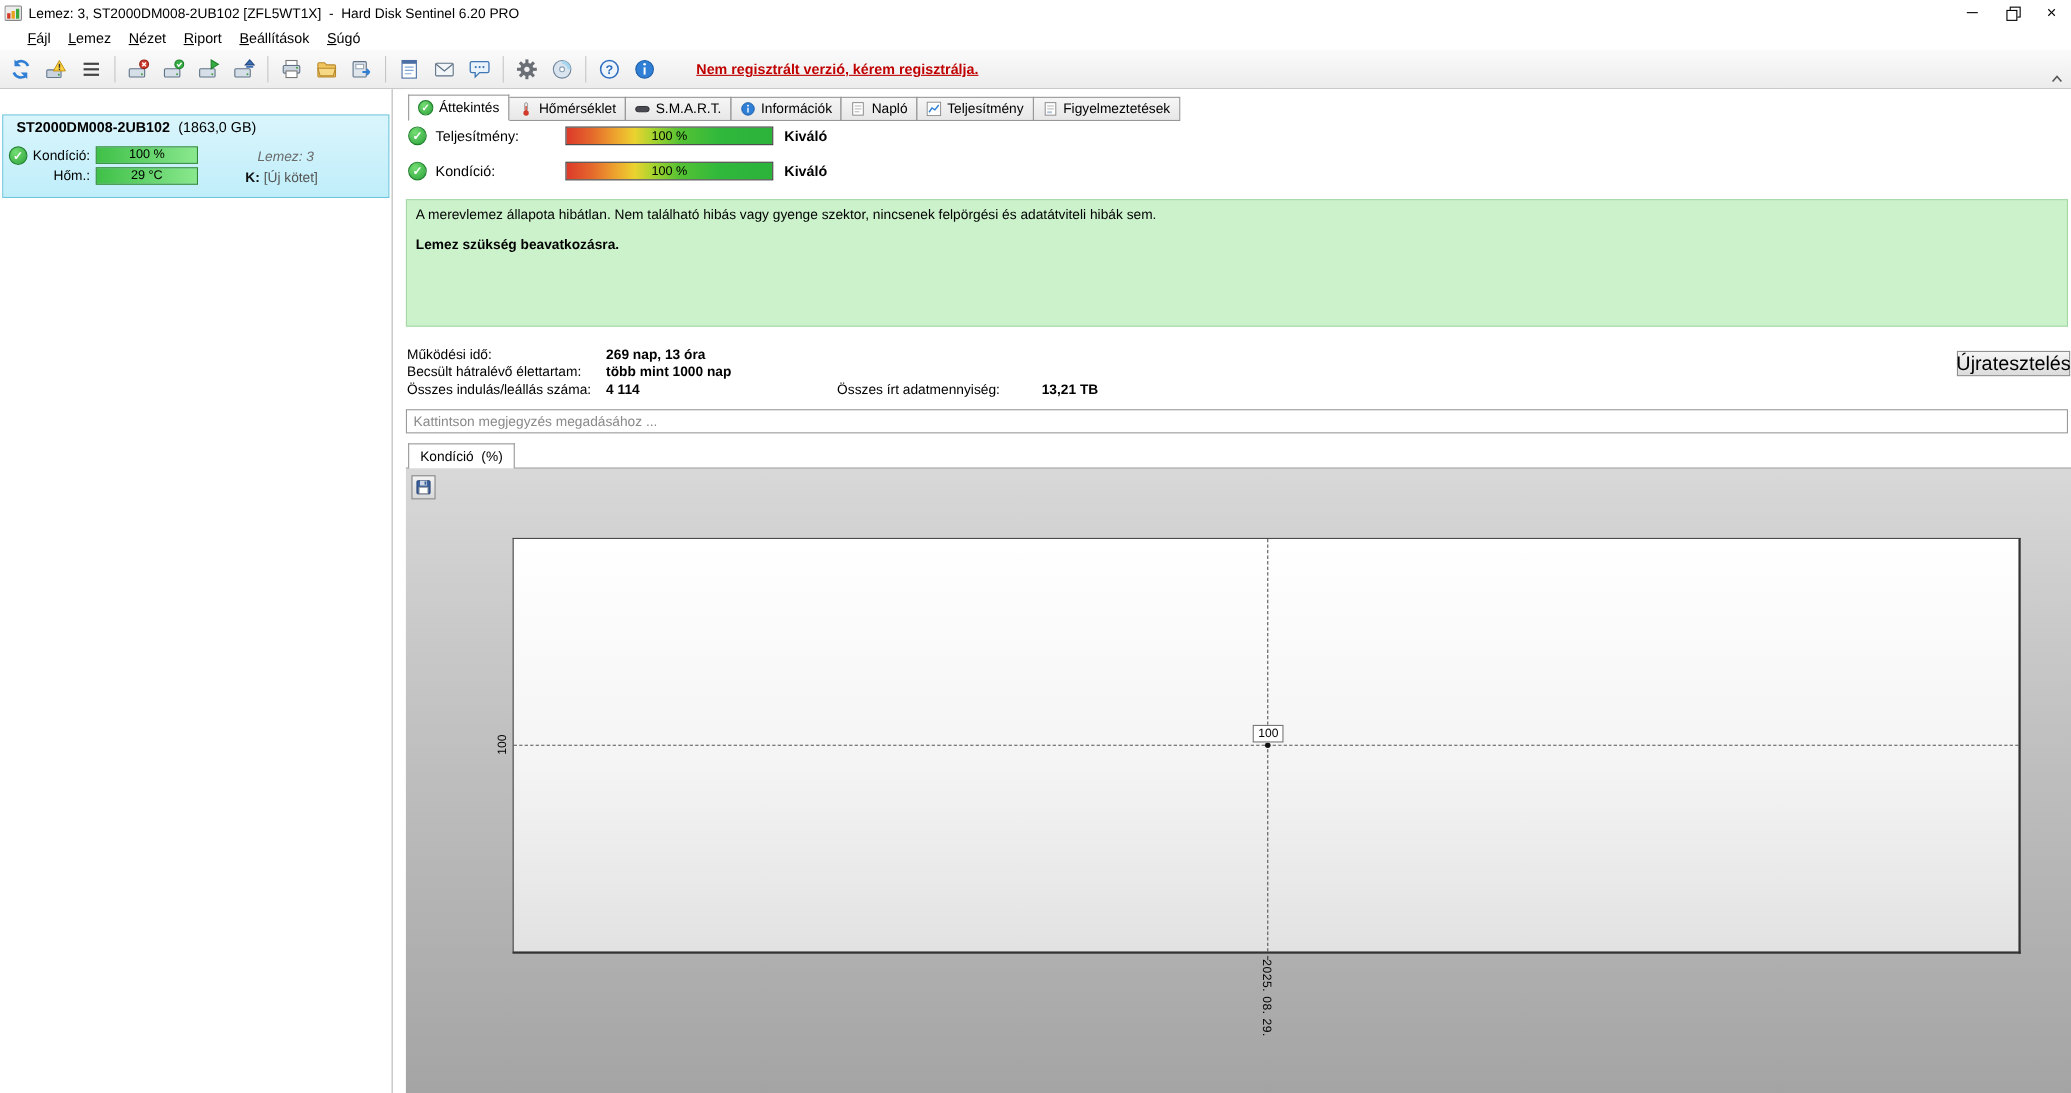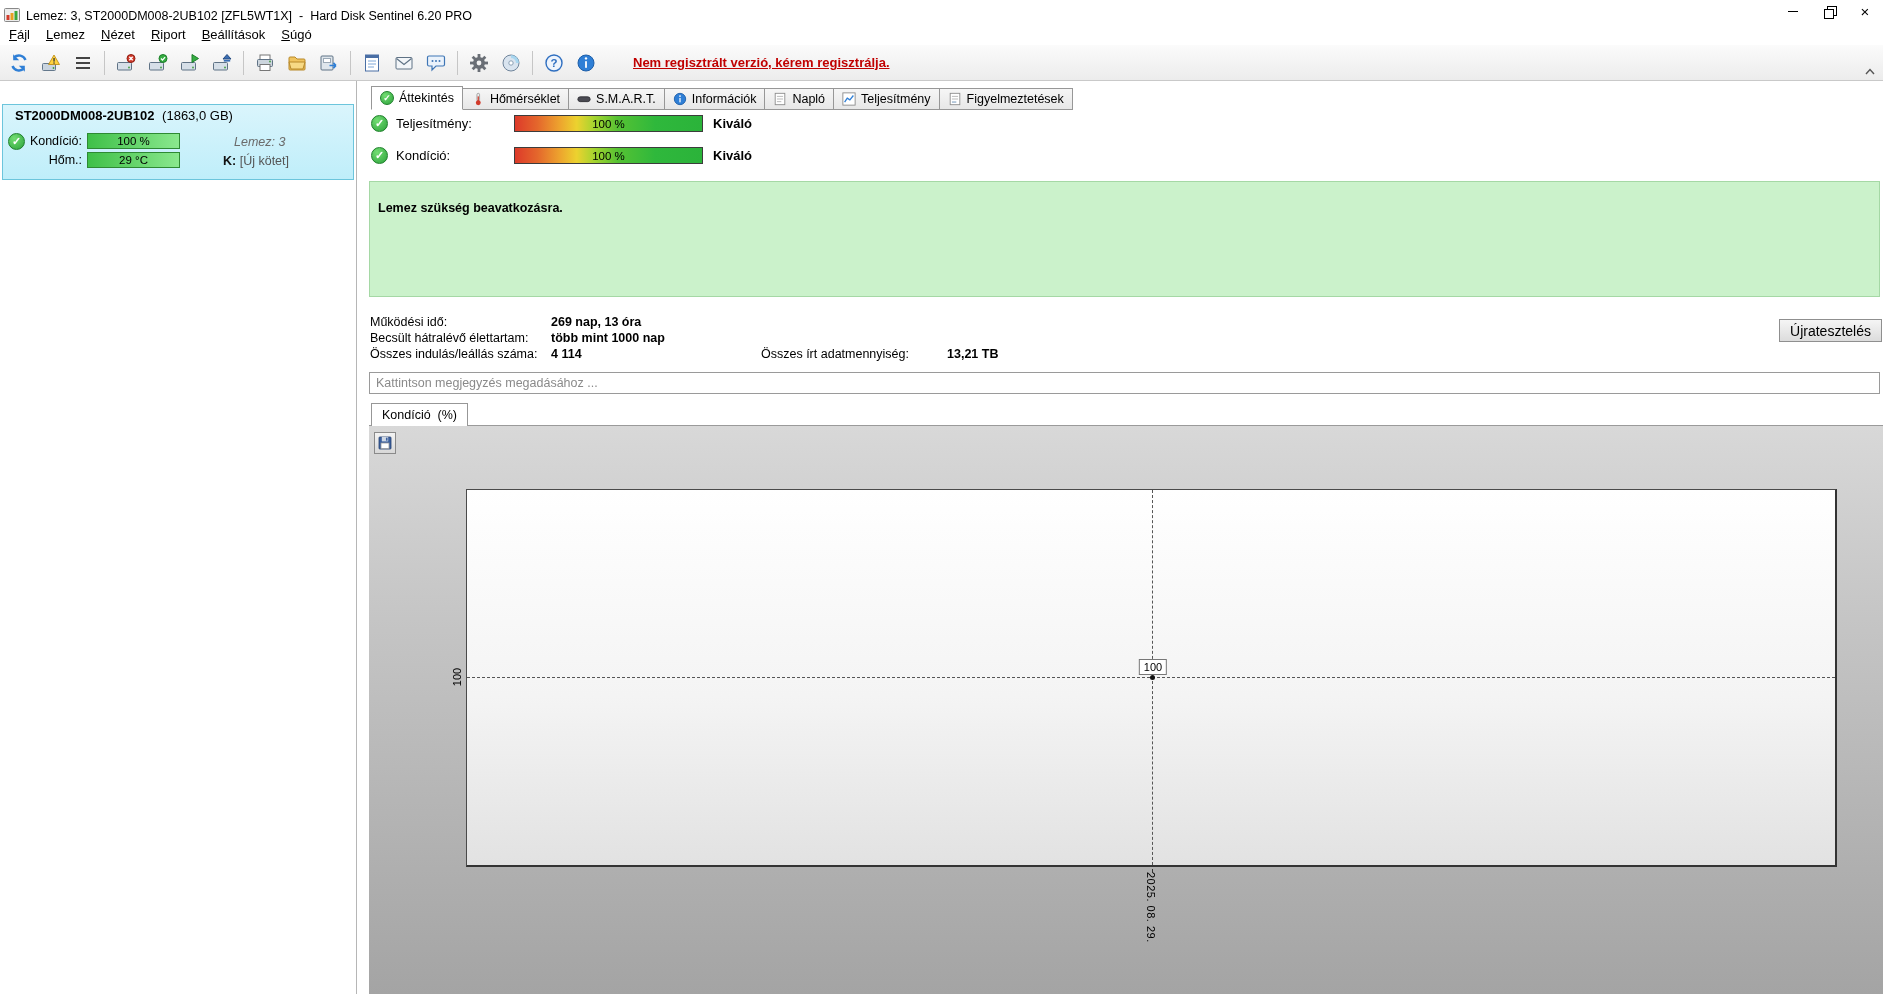--- a/index.html
+++ b/index.html
@@ -1,33 +1,33 @@
 <!DOCTYPE html>
 <html><head>
 <meta charset="utf-8">
 <style>
   * { margin:0; padding:0; box-sizing:border-box; }
   html,body { width:1883px; height:994px; overflow:hidden; }
   body { position:relative; font-family:"Liberation Sans",sans-serif; font-size:13px; color:#000; background:#fff; }
   svg { display:block; }
 
   
-  .titlebar { position:absolute; left:0; top:0; right:0; height:23px; background:#fff; display:flex; align-items:flex-end; padding-left:4px; }
+  .titlebar { position:absolute; left:0; top:0; right:0; height:23px; background:#fff; display:flex; align-items:center; padding-left:4px; }
   .app-icon { width:16px; height:16px; margin-right:6px; }
   .title-text { font-size:12.5px; white-space:pre; }
   .win-controls { margin-left:auto; display:flex; height:100%; }
   .win-btn { width:36px; height:100%; display:flex; align-items:center; justify-content:center; }
   .min-glyph { width:10px; height:1px; background:#000; }
   .restore-glyph { position:relative; width:11px; height:11px; }
   .restore-glyph::before { content:""; position:absolute; left:3px; top:0; width:8px; height:8px; border:1px solid #000; }
   .restore-glyph::after  { content:""; position:absolute; left:0; top:3px; width:8px; height:8px; border:1px solid #000; background:#fff; }
   .close-glyph { font-size:15px; line-height:1; }
 
   
-  .menubar { position:absolute; left:0; top:23px; right:0; height:22px; background:#fff; display:flex; align-items:center; padding-left:1px; }
+  .menubar { position:absolute; left:0; top:23px; right:0; height:22px; background:#fff; display:flex; align-items:center; padding-left:17px; }
   .menu-item { padding:2px 8px; cursor:default; }
 
   
   .toolbar { position:absolute; left:0; top:45px; right:0; height:36px; background:linear-gradient(#fbfbfb,#ececec);
              border-bottom:1px solid #c9c9c9; display:flex; align-items:center; padding:0 4px; gap:2px; }
   .tb-btn { width:30px; height:28px; display:flex; align-items:center; justify-content:center; border-radius:3px; }
   .tb-sep { width:1px; height:24px; background:#c6c6c6; margin:0 4px; }
   .register-notice { color:#c00000; font-weight:bold; text-decoration:underline; margin-left:30px; cursor:pointer; }
   .tb-chevron { margin-left:auto; align-self:flex-end; margin-bottom:1px; width:18px; height:15px; display:flex; align-items:center; justify-content:center; }
 
@@ -76,21 +76,21 @@
   .status-box { position:absolute; left:2px; right:3px; top:100px; height:116px; background:#cbf2cb;
                 border:1px solid #a5d8a5; padding:6px 8px; font-size:12.5px; }
   .status-action { font-weight:bold; margin-top:13px; }
 
   .stats { position:absolute; left:3px; top:234px; font-size:12.5px; }
   .stats-row { height:16px; display:flex; }
   .stat-label { width:181px; } .stat-label.w186 { width:186px; }
   .stat-value { font-weight:bold; } .stat-value.w210 { width:210px; }
 
   .retest-btn { position:absolute; right:1px; top:238px; width:103px; height:23px;
-                background:linear-gradient(#f5f5f5,#dcdcdc); border:1px solid #8f8f8f; font-size:14px;
+                background:linear-gradient(#f5f5f5,#dcdcdc); border:1px solid #8f8f8f; font-size:18px;
                 display:flex; align-items:center; justify-content:center; cursor:default; }
 
   .comment-input { position:absolute; left:2px; right:3px; top:291px; height:22px; border:1px solid #9a9a9a;
                    font:12.5px "Liberation Sans",sans-serif; padding:0 6px; color:#333; background:#fff; }
   .comment-input::placeholder { color:#8a8a8a; opacity:1; }
 
   .chart-tab { position:absolute; left:4px; top:322px; height:23px; padding:0 10px; background:#fff;
                border:1px solid #979797; border-bottom:none; display:flex; align-items:center;
                font-size:12.5px; z-index:2; white-space:pre; }
 
@@ -387,20 +387,21 @@
   <div class="metric-row m2">
     <span class="check-badge row-badge">✓</span>
     <span class="metric-label">Kondíció:</span>
     <span class="meter">
         <span class="meter-text">100 %</span>
       </span>
     <span class="metric-rating">Kiváló</span>
   </div>
 
   <div class="status-box">
+    <div>A merevlemez állapota hibátlan. Nem található hibás vagy gyenge szektor, nincsenek felpörgési és adatátviteli hibák sem.</div>
     <div class="status-action">Lemez szükség beavatkozásra.</div>
   </div>
 
   <div class="stats">
     <div class="stats-row">
       <span class="stat-label">Működési idő:</span>
       <span class="stat-value">269 nap, 13 óra</span>
     </div>
     <div class="stats-row">
       <span class="stat-label">Becsült hátralévő élettartam:</span>

